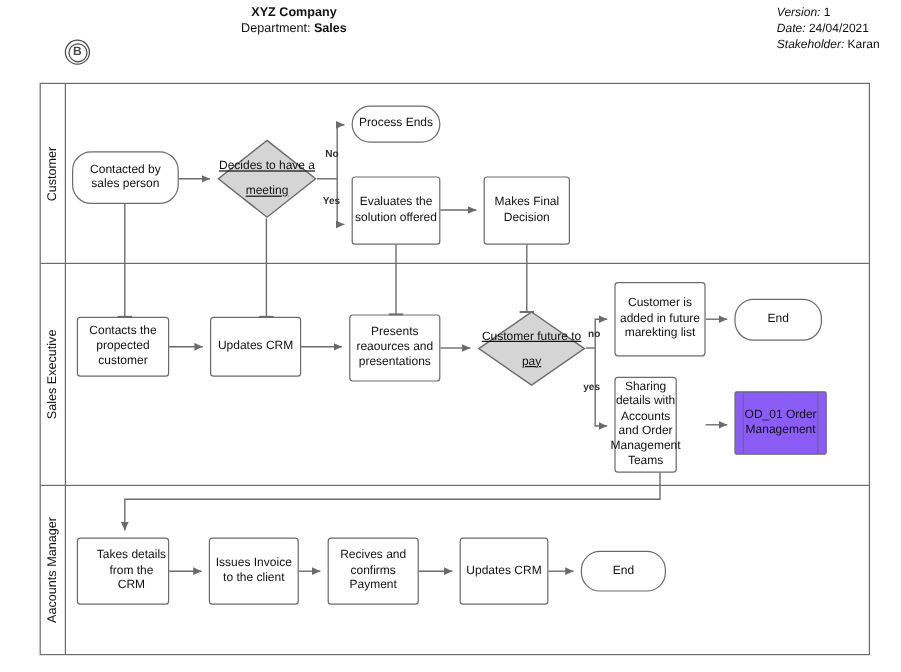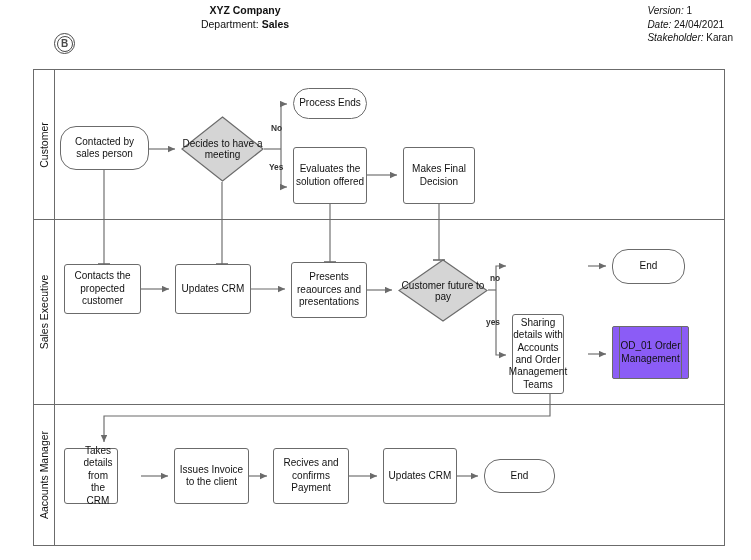--- a/index.html
+++ b/index.html
@@ -44,21 +44,21 @@
   .subproc{position:absolute;box-sizing:border-box;border:1.1px solid #6b6b6b;
         background:#8b5cf6;border-radius:2px;}
   .subproc .inner{position:absolute;left:6px;right:6px;top:0;bottom:0;
         border-left:1.1px solid #6b6b6b;border-right:1.1px solid #6b6b6b;
         display:flex;align-items:center;justify-content:center;text-align:center;
         font-size:10px;line-height:12.4px;color:#111;}
   .diamond{position:absolute;}
   .diamond .dshape{position:absolute;left:0;top:0;width:100%;height:100%;}
   .diamond .dlabel{position:absolute;left:0;top:0;width:100%;height:100%;
         display:flex;align-items:center;justify-content:center;text-align:center;
-        font-size:10px;line-height:11px;color:#111;}
+        font-size:10px;line-height:21px;color:#111;text-decoration:underline;}
   .elbl{position:absolute;font-size:8.4px;font-weight:bold;color:#333;}
   svg.ovl{position:absolute;left:0;top:0;width:690px;height:475px;
         pointer-events:none;overflow:visible;}
 </style>
 </head>
 <body>
 
 <div id="header">
   <div id="logo">B</div>
   <div id="logo-inner"></div>
@@ -147,36 +147,39 @@
 
   <div class="diamond" style="left:364px;top:189px;width:90px;height:63px;">
     <svg class="dshape" viewBox="0 0 90 63" preserveAspectRatio="none">
       <polygon points="45,1 89,31.5 45,62 1,31.5" fill="#d5d5d5" stroke="#6b6b6b" stroke-width="1.2"></polygon>
     </svg>
     <div class="dlabel">
         <span>Customer future to pay</span>
       </div>
   </div>
 
+  <div class="node" style="left:478px;top:165px;width:76px;height:62px;">
+    <span>Customer is added in future marekting list</span>
+  </div>
 
   <div class="node rounded" style="left:578px;top:179px;width:73px;height:35px;">
     <span>End</span>
   </div>
 
   <div class="node" style="left:478px;top:244px;width:52px;height:80px;">
     <span>Sharing details with Accounts and Order Management Teams</span>
   </div>
 
   <div class="subproc" style="left:578px;top:256px;width:77px;height:53px;">
     <div class="inner">
         <span>OD_01 Order Management</span>
       </div>
   </div>
 
-  <div class="node" style="left:30px;top:378px;width:54px;height:56px;padding-left:15px;">
+  <div class="node" style="left:30px;top:378px;width:77px;height:56px;padding-left:15px;">
     <span>Takes details from the CRM</span>
   </div>
 
   <div class="node" style="left:140px;top:378px;width:75px;height:56px;">
     <span>Issues Invoice to the client</span>
   </div>
 
   <div class="node" style="left:239px;top:378px;width:76px;height:56px;">
     <span>Recives and confirms Payment</span>
   </div>

